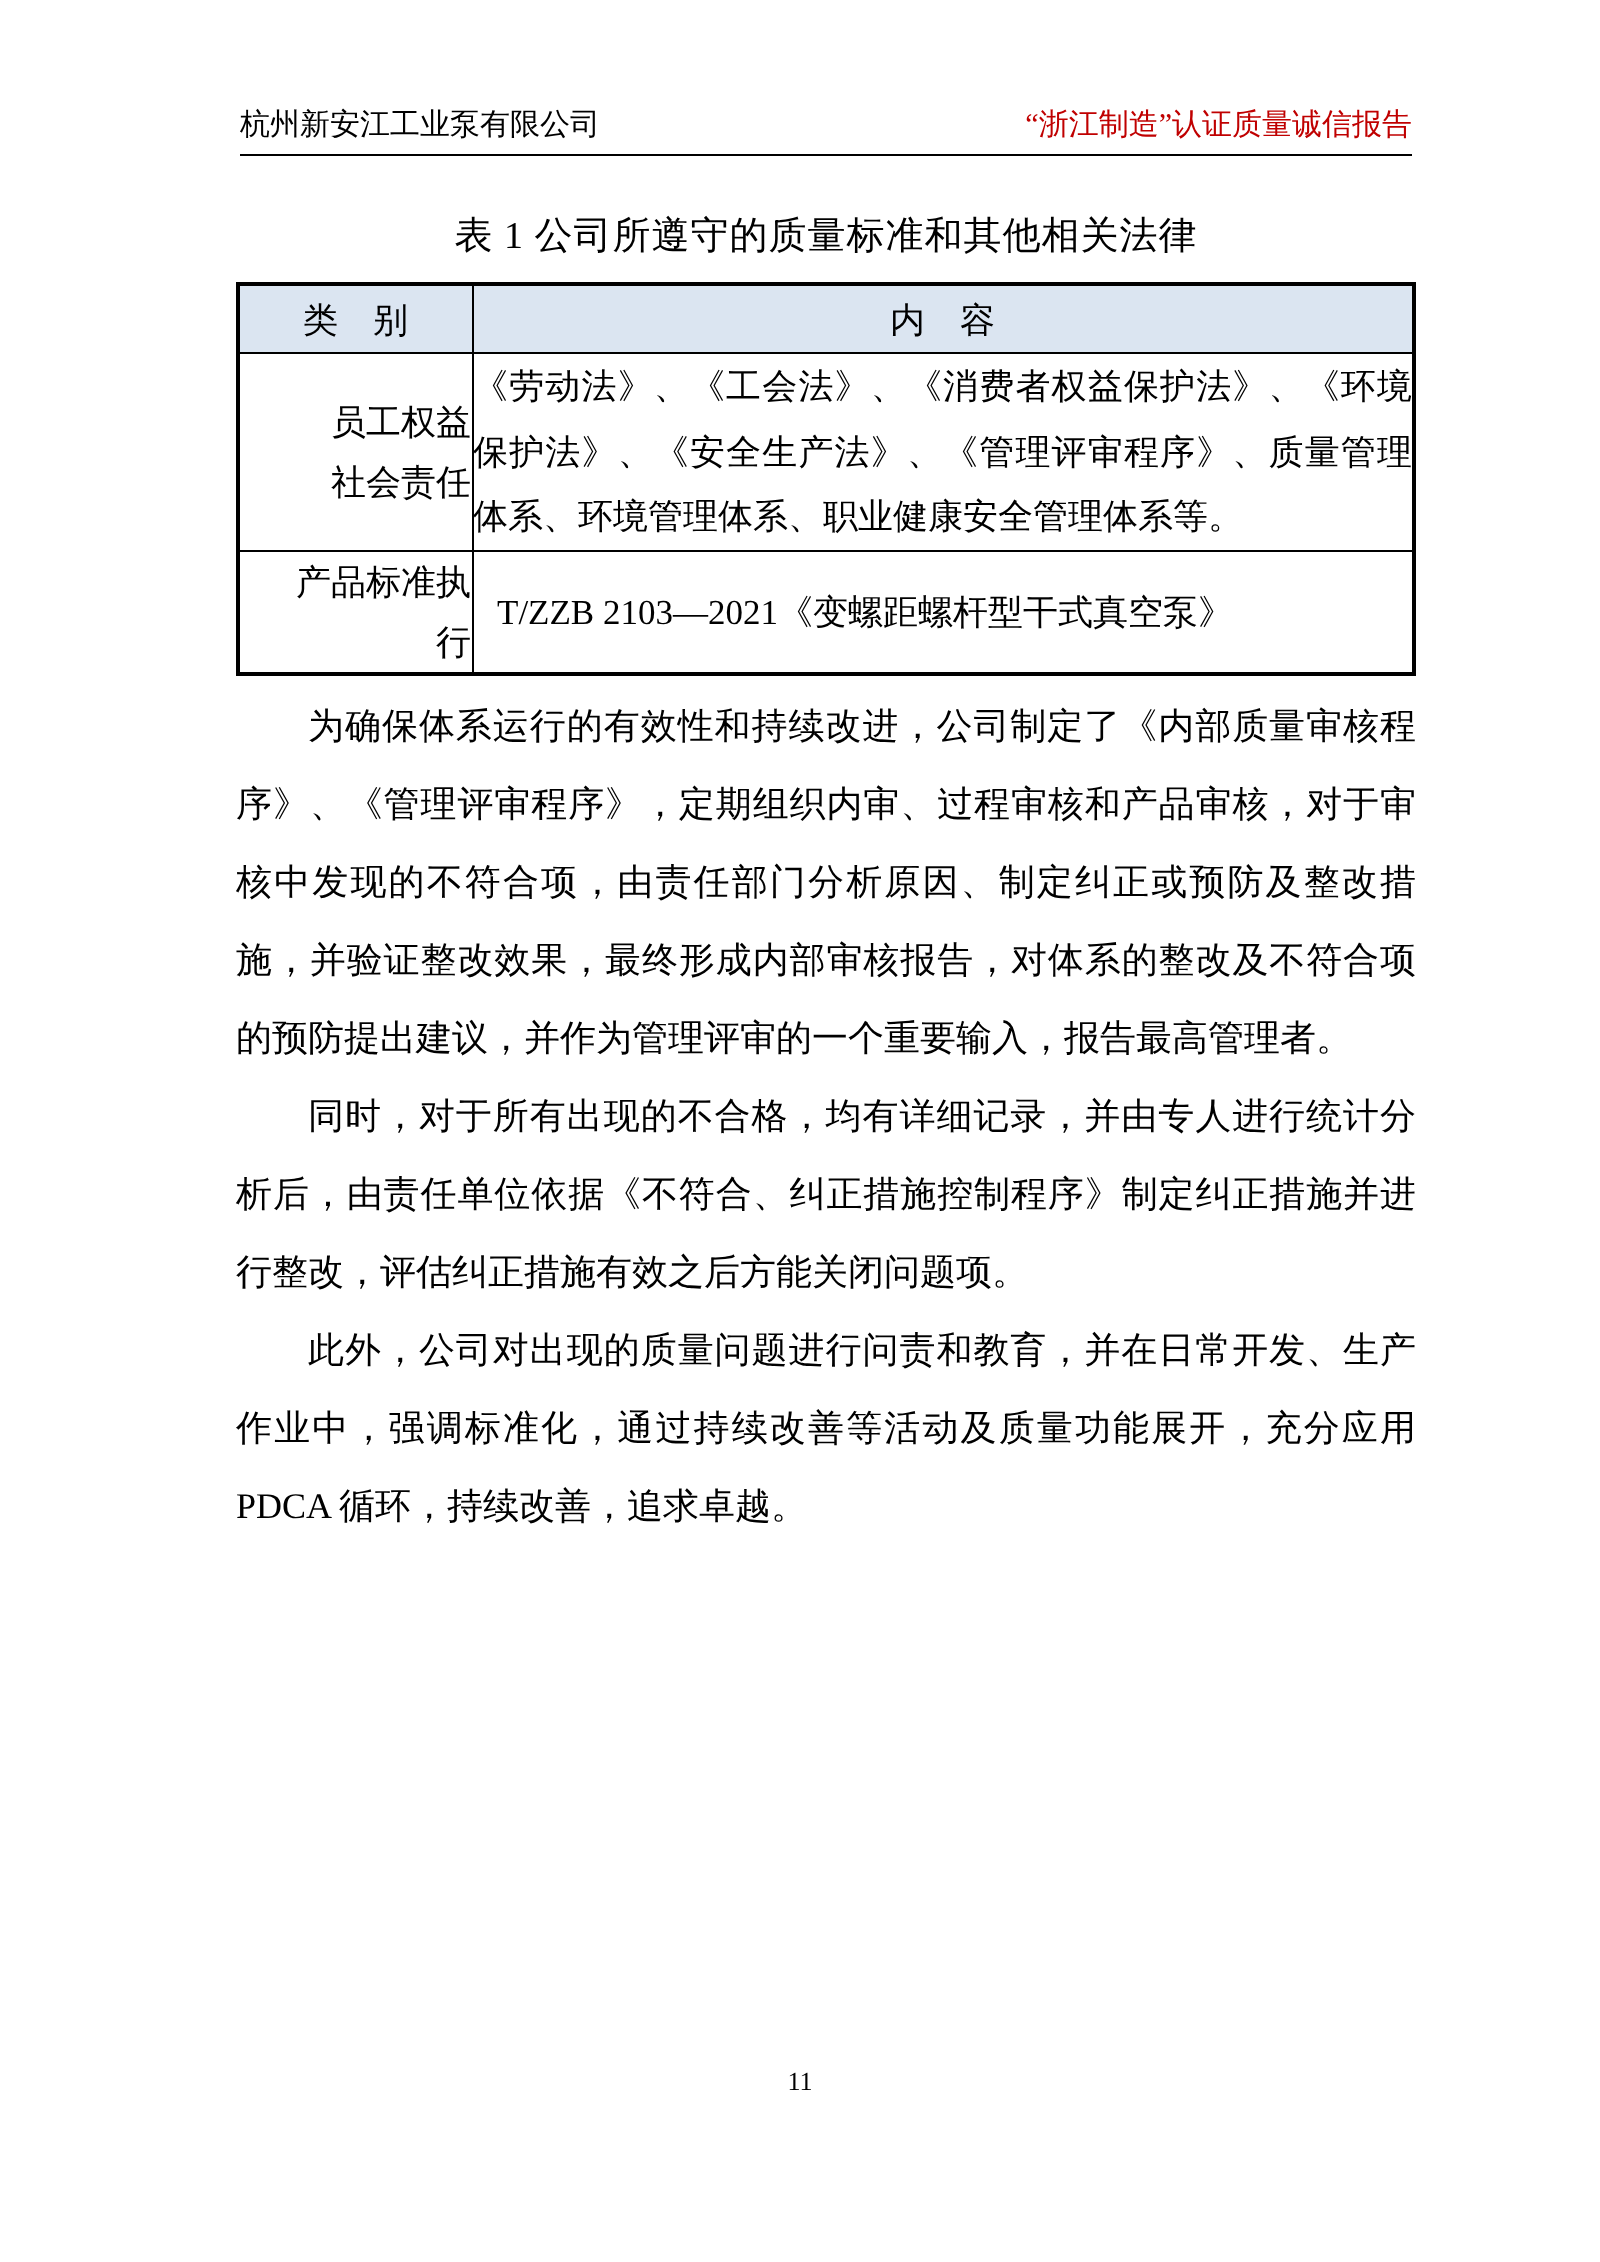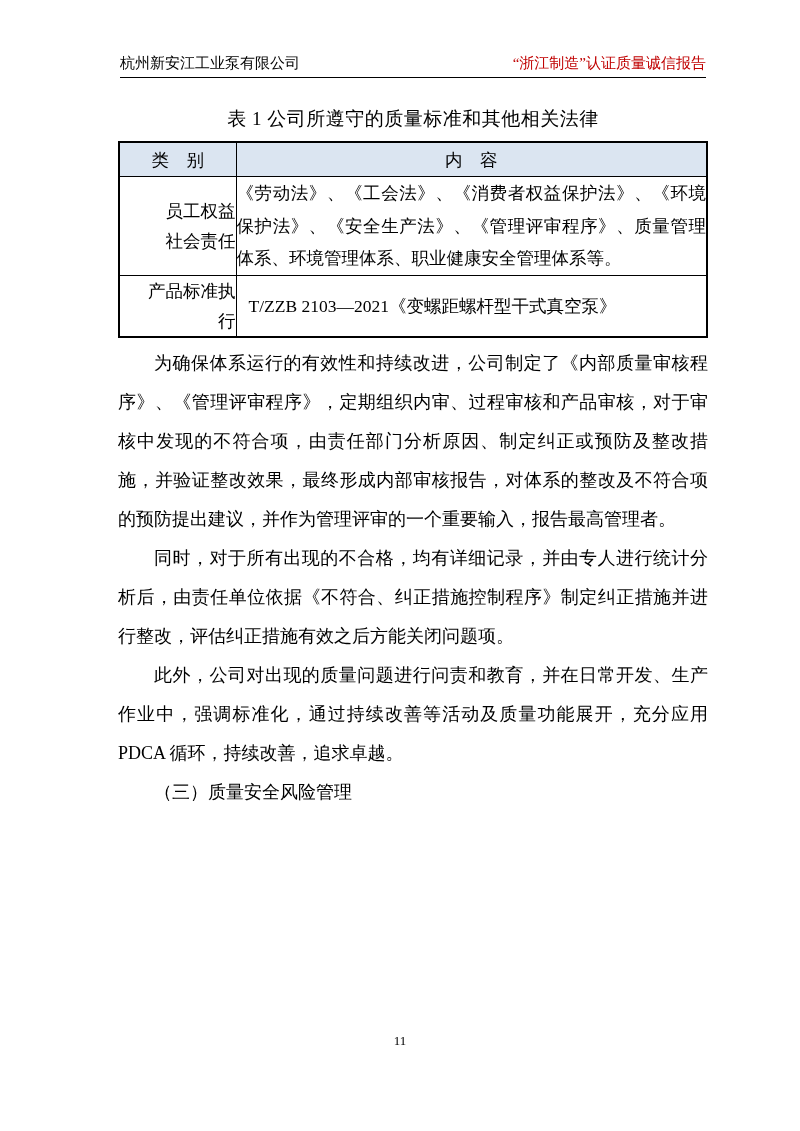--- a/index.html
+++ b/index.html
@@ -123,20 +123,19 @@
           </td>
           <td class="content-cell">T/ZZB 2103—2021《变螺距螺杆型干式真空泵》</td>
         </tr>
       </tbody>
     </table>
 
     <div class="body-text">
       <p>为确保体系运行的有效性和持续改进，公司制定了《内部质量审核程序》、《管理评审程序》，定期组织内审、过程审核和产品审核，对于审核中发现的不符合项，由责任部门分析原因、制定纠正或预防及整改措施，并验证整改效果，最终形成内部审核报告，对体系的整改及不符合项的预防提出建议，并作为管理评审的一个重要输入，报告最高管理者。</p>
       <p>同时，对于所有出现的不合格，均有详细记录，并由专人进行统计分析后，由责任单位依据《不符合、纠正措施控制程序》制定纠正措施并进行整改，评估纠正措施有效之后方能关闭问题项。</p>
       <p>此外，公司对出现的质量问题进行问责和教育，并在日常开发、生产作业中，强调标准化，通过持续改善等活动及质量功能展开，充分应用 PDCA 循环，持续改善，追求卓越。</p>
-      <p class="section-heading">（三）质量安全风险管理</p>
     </div>
 
   </div>
 
   <div class="page-number">11</div>
 
 </div>
 
 </body></html>

